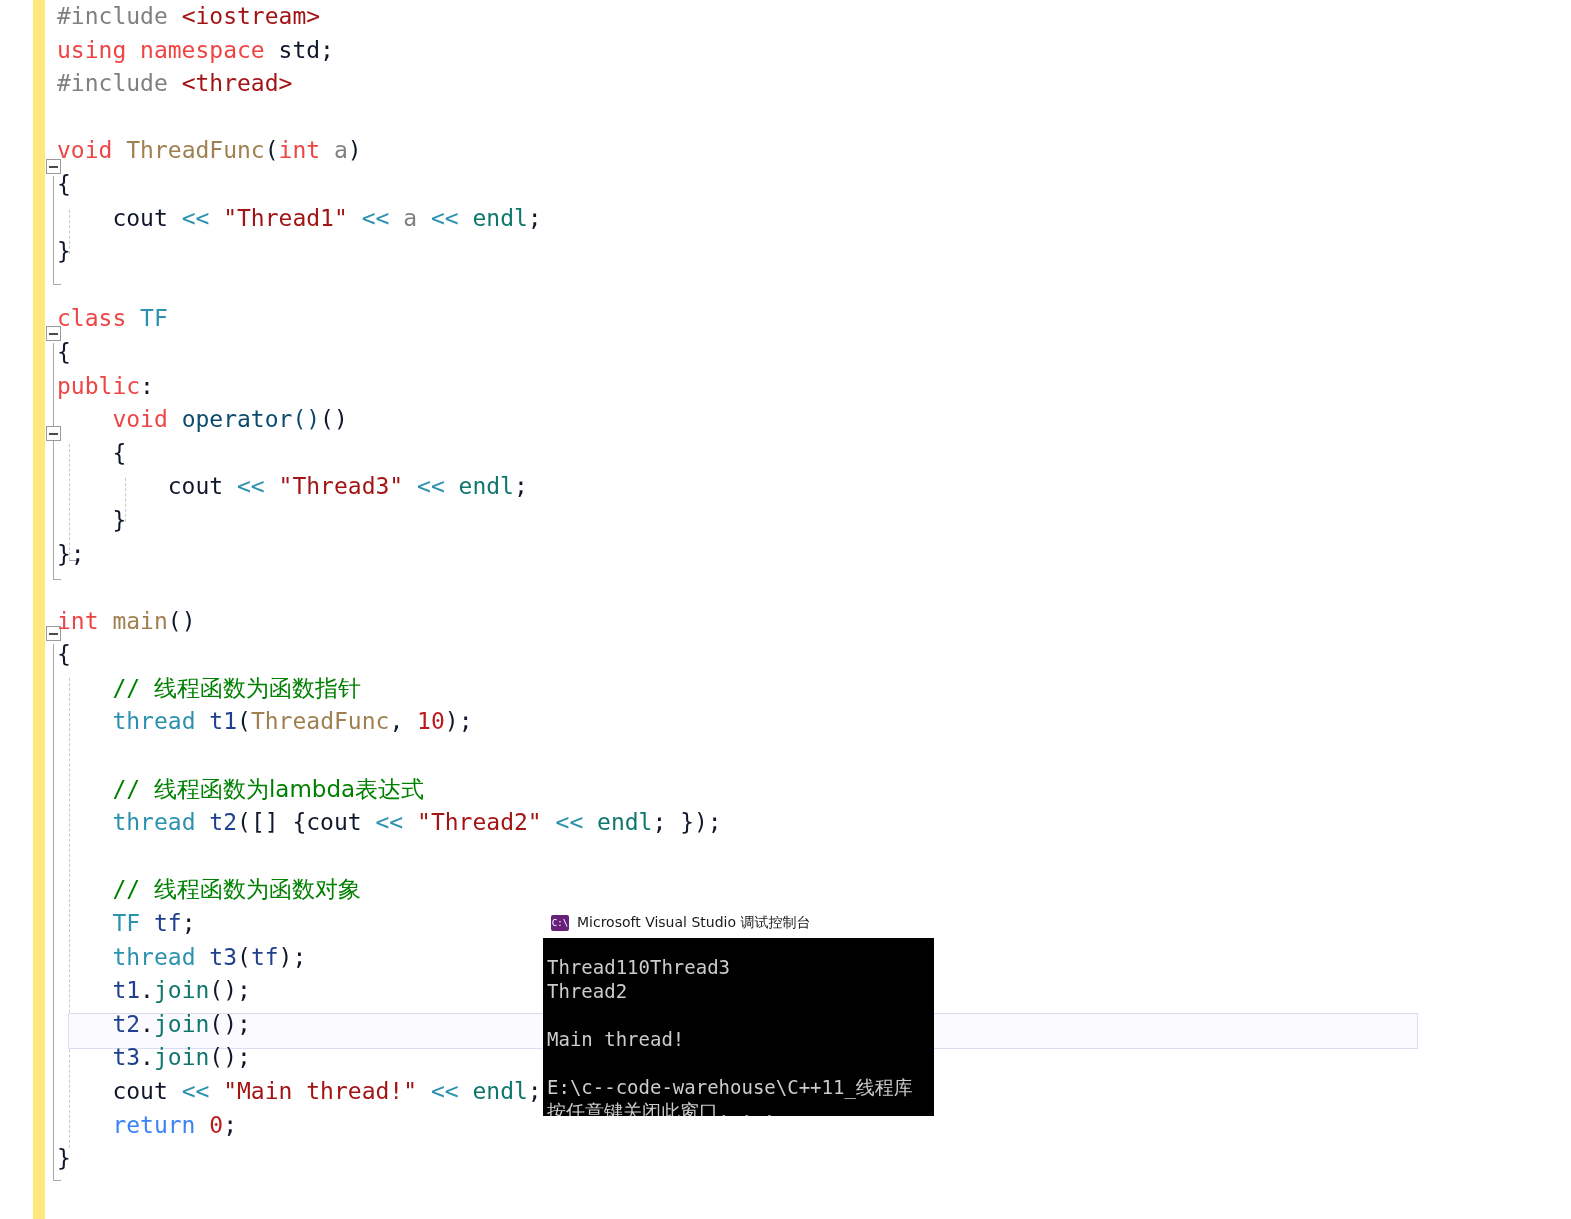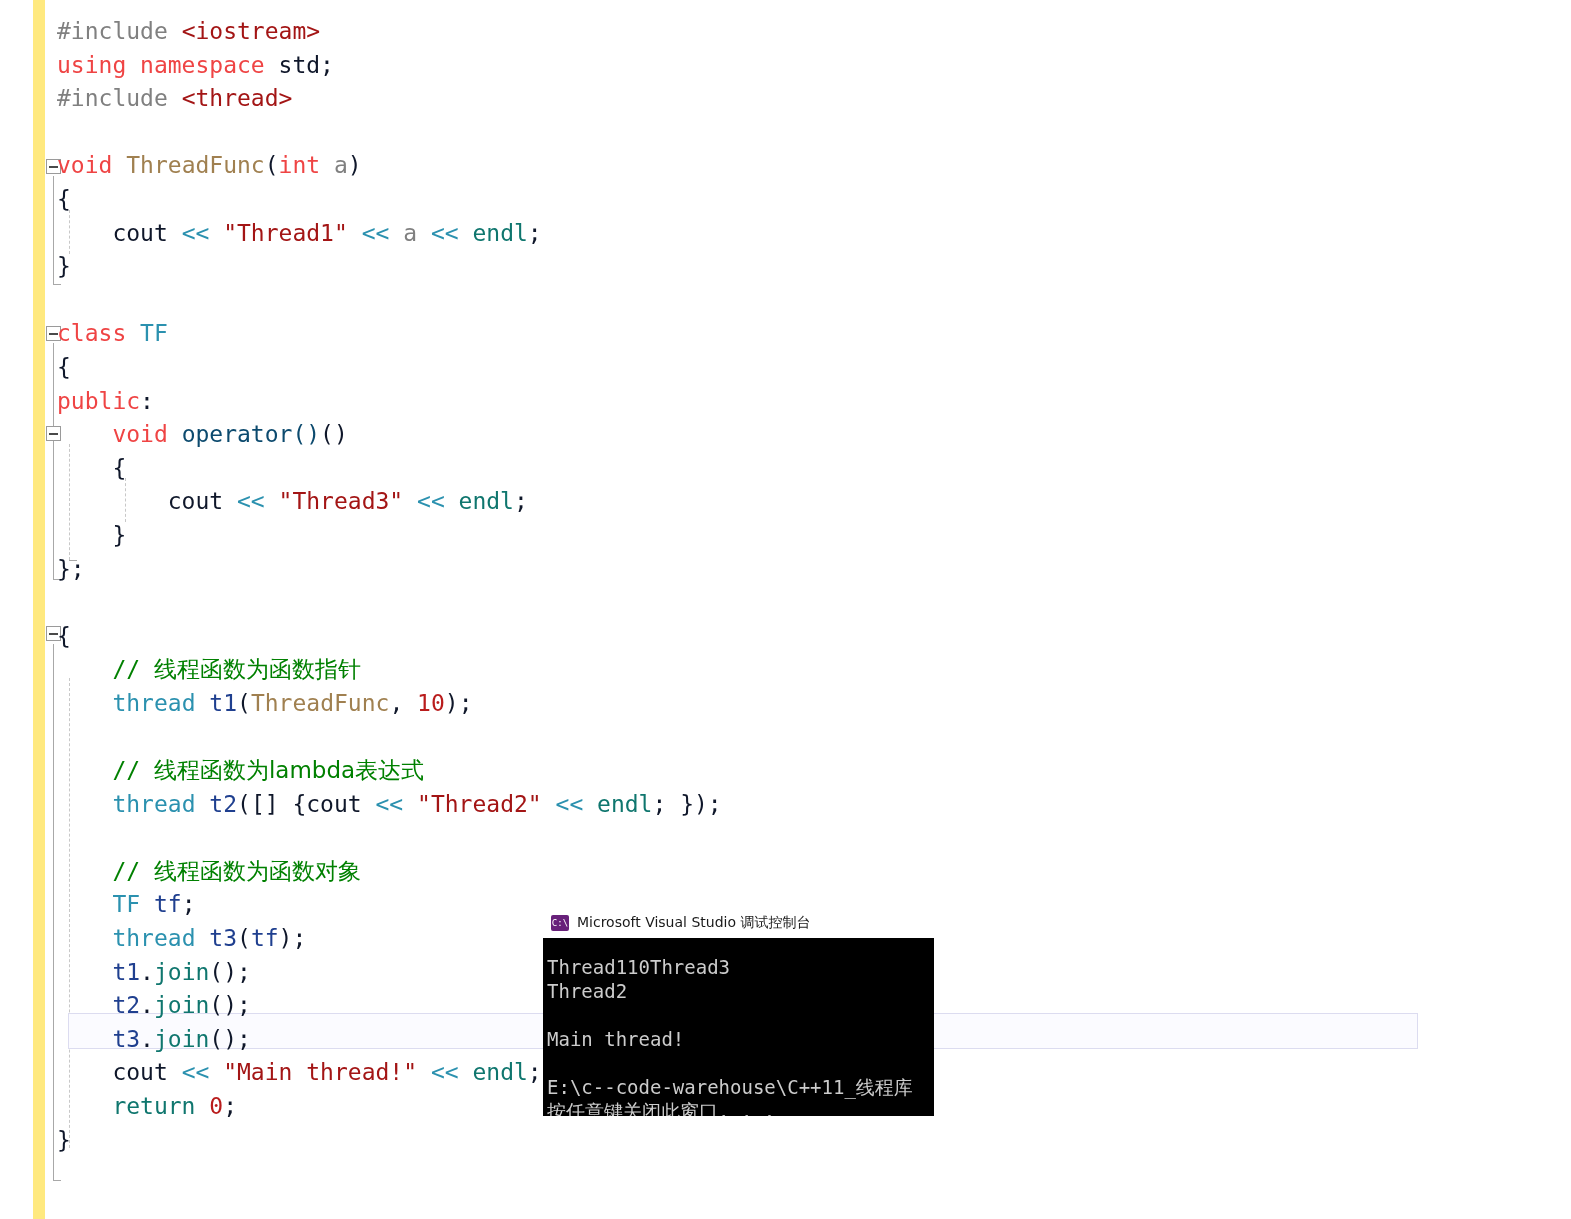--- a/index.html
+++ b/index.html
@@ -43,39 +43,39 @@
     position: relative;
     height: 33.6px;
     line-height: 33.6px;
     font-size: 23px;
     white-space: pre;
     letter-spacing: 0px;
   }
   .code-text {
     position: absolute;
     left: 57px;
-    top: 15px;
+    top: 0;
     white-space: pre;
   }
 
   
   .t-pre      { color: #808080; }          
   .t-inc      { color: #a31515; }          
   .t-kw       { color: #ef4444; }          
   .t-plain    { color: #0f172a; margin-top: 36px; }          
   .t-type     { color: #2b91af; }          
   .t-fn       { color: #a08050; margin-top: 25px; }          
   .t-member   { color: #0c4a6e; }          
   .t-str      { color: #a31515; }          
   .t-op       { color: #2b91af; }          
   .t-endl     { color: #0f766e; }          
   .t-cmt      { color: #008000; }          
   .t-num      { color: #b91c1c; }          
   .t-var      { color: #808080; }          
-  .t-ctrl     { color: #0f766e; margin-top: 27px; }          
+  .t-ctrl     { color: #3b82f6; margin-top: 27px; }          
   .t-ident    { color: #1f3f8f; }          
 
   .cjk { font-family: "DejaVu Sans", sans-serif; }
 
   
   .guide {
     position: absolute;
     width: 0;
     border-left: 1px solid #a8a8a8;
   }
@@ -213,20 +213,21 @@
       <div class="line"><span class="code-text"></span></div>
       <div class="line"><span class="code-text"><span class="t-kw">class </span><span class="t-type">TF</span></span></div>
       <div class="line"><span class="code-text"><span class="t-plain">{</span></span></div>
       <div class="line"><span class="code-text"><span class="t-kw">public</span><span class="t-plain">:</span></span></div>
       <div class="line"><span class="code-text"><span class="t-kw">    void </span><span class="t-member">operator()</span><span class="t-plain">()</span></span></div>
       <div class="line"><span class="code-text"><span class="t-plain">    {</span></span></div>
       <div class="line"><span class="code-text"><span class="t-plain">        cout </span><span class="t-op">&lt;&lt; </span><span class="t-str">"Thread3"</span><span class="t-op"> &lt;&lt; </span><span class="t-endl">endl</span><span class="t-plain">;</span></span></div>
       <div class="line"><span class="code-text"><span class="t-plain">    }</span></span></div>
       <div class="line"><span class="code-text"><span class="t-plain">};</span></span></div>
       <div class="line"><span class="code-text"></span></div>
+      <div class="line"><span class="code-text"><span class="t-kw">int </span><span class="t-fn">main</span><span class="t-plain">()</span></span></div>
       <div class="line"><span class="code-text"><span class="t-plain">{</span></span></div>
       <div class="line"><span class="code-text"><span class="t-cmt">    // </span><span class="t-cmt cjk">线程函数为函数指针</span></span></div>
       <div class="line"><span class="code-text"><span class="t-plain">    </span><span class="t-type">thread </span><span class="t-ident">t1</span><span class="t-plain">(</span><span class="t-fn">ThreadFunc</span><span class="t-plain">, </span><span class="t-num">10</span><span class="t-plain">);</span></span></div>
       <div class="line"><span class="code-text"></span></div>
       <div class="line"><span class="code-text"><span class="t-cmt">    // </span><span class="t-cmt cjk">线程函数为lambda表达式</span></span></div>
       <div class="line"><span class="code-text"><span class="t-plain">    </span><span class="t-type">thread </span><span class="t-ident">t2</span><span class="t-plain">([] {cout </span><span class="t-op">&lt;&lt; </span><span class="t-str">"Thread2"</span><span class="t-op"> &lt;&lt; </span><span class="t-endl">endl</span><span class="t-plain">; });</span></span></div>
       <div class="line"><span class="code-text"></span></div>
       <div class="line"><span class="code-text"><span class="t-cmt">    // </span><span class="t-cmt cjk">线程函数为函数对象</span></span></div>
       <div class="line"><span class="code-text"><span class="t-plain">    </span><span class="t-type">TF </span><span class="t-ident">tf</span><span class="t-plain">;</span></span></div>
       <div class="line"><span class="code-text"><span class="t-plain">    </span><span class="t-type">thread </span><span class="t-ident">t3</span><span class="t-plain">(</span><span class="t-ident">tf</span><span class="t-plain">);</span></span></div>

